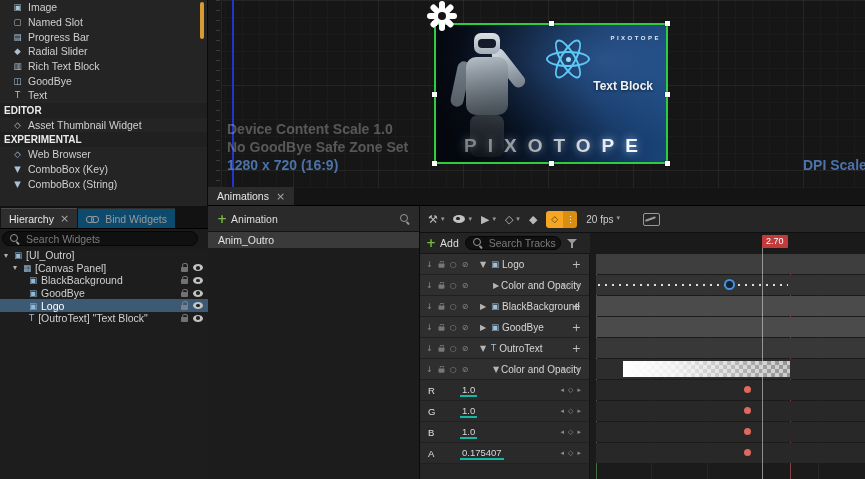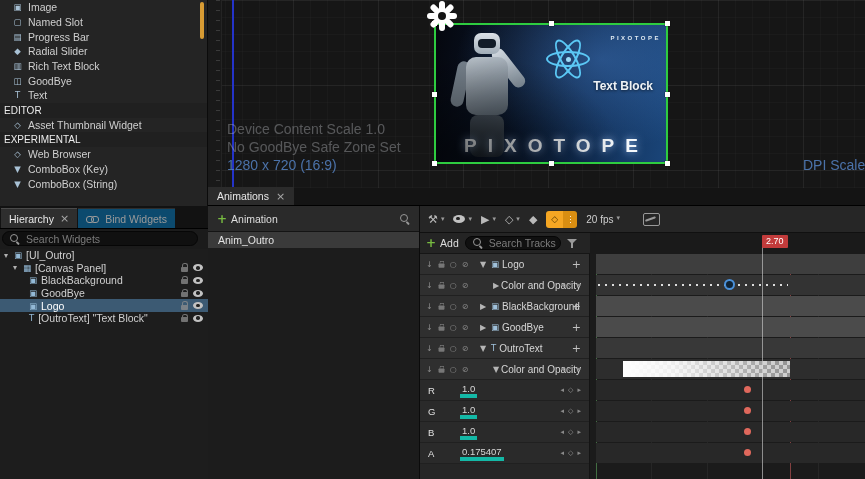--- a/index.html
+++ b/index.html
@@ -2,21 +2,21 @@
 <html><head>
 <meta charset="utf-8">
 <style>
   html,body{margin:0;padding:0;background:#000}
   .app{position:relative;width:865px;height:479px;background:#1b1b1b;overflow:hidden;
        font-family:"Liberation Sans",sans-serif;color:#c8c8c8;font-size:11px}
 
   
   .palette{position:absolute;left:0;top:0;width:207px;height:206px;background:#242424;border-right:1px solid #0b0b0b}
   .p-row{height:14.7px;display:flex;align-items:center;gap:5px;padding-left:12px;font-size:10.5px;color:#cfcfcf}
-  .p-head{height:14.7px;display:flex;align-items:center;padding-left:4px;font-size:10px;font-weight:normal;color:#ececec;background:#202020}
+  .p-head{height:14.7px;display:flex;align-items:center;padding-left:4px;font-size:10px;font-weight:bold;color:#ececec;background:#202020}
   .p-ico{width:11px;text-align:center;font-size:8.5px;color:#a9c2d6;font-family:"DejaVu Sans",sans-serif}
   .pal-scroll{position:absolute;left:200px;top:2px;width:4px;height:37px;background:#D79B33;border-radius:2px}
 
   
   .ltabs{position:absolute;left:0;top:206px;width:208px;height:23px;background:#121212;display:flex;align-items:flex-end;gap:1px;padding-left:1px;box-sizing:border-box;border-bottom:1px solid #000}
   .tab{height:19px;display:flex;align-items:center;gap:6px;padding:0 8px;font-size:10.5px;cursor:default}
   .tab.active{background:#2e2e2e;color:#e8e8e8;border-top:1px solid #4a4a4a}
   .tab.inactive{background:#1f1f1f;color:#9a9a9a}
   .close{font-size:11px;color:#a8a8a8;font-family:"DejaVu Sans",sans-serif}
   .chain{position:relative;width:13px;height:8px;display:inline-block}
@@ -47,21 +47,21 @@
   .grid{position:absolute;inset:0;background-image:
     linear-gradient(rgba(255,255,255,0.045) 1px,transparent 1px),
     linear-gradient(90deg,rgba(255,255,255,0.045) 1px,transparent 1px),
     linear-gradient(rgba(255,255,255,0.02) 1px,transparent 1px),
     linear-gradient(90deg,rgba(255,255,255,0.02) 1px,transparent 1px);
     background-size:85px 85px,85px 85px,17px 17px,17px 17px}
   .vruler{position:absolute;left:0;top:0;width:13px;height:100%;background:#191919;border-right:1px solid #242424}
   .vruler::after{content:"";position:absolute;right:1px;top:0;width:4px;height:100%;
     background:repeating-linear-gradient(180deg,#3a3a3a 0 1px,transparent 1px 10px)}
   .guide-v{position:absolute;left:24px;top:0;width:2px;height:100%;background:#2433C8}
-  .ov{position:absolute;font-weight:normal;font-size:14px;white-space:nowrap}
+  .ov{position:absolute;font-weight:bold;font-size:14px;white-space:nowrap}
   .ov1{left:19px;top:121px;color:rgba(205,210,215,0.35)}
   .ov2{left:19px;top:139px;color:rgba(205,210,215,0.35)}
   .res{left:19px;top:157px;color:rgba(85,130,195,0.85)}
   .dpi{left:595px;top:157px;color:rgba(85,130,195,0.85)}
 
   .burst{position:absolute;left:219px;top:1px;width:30px;height:30px;z-index:5}
   .burst i{position:absolute;left:12px;top:0;width:6px;height:30px;background:#fff;border-radius:3px;transform-origin:center}
   .burst i:nth-child(2){transform:rotate(45deg)}
   .burst i:nth-child(3){transform:rotate(90deg)}
   .burst i:nth-child(4){transform:rotate(135deg)}
@@ -138,21 +138,21 @@
   .lock.sm{transform:scale(.85)}
   .exp{width:10px;font-size:8px;color:#b5b5b5;text-align:center;font-family:"DejaVu Sans",sans-serif;flex:none}
   .exp.indent{margin-left:13px}
   .wico{font-size:8.5px;color:#9fc0da;margin:0 3px;font-family:"DejaVu Sans",sans-serif;flex:none}
   .n-label{color:#d6d6d6;font-size:10px;white-space:nowrap}
   .n-right{position:absolute;right:8px;display:flex;gap:5px;align-items:center}
   .trio{display:flex;gap:4px;align-items:center}
   .trio .ci{font-size:7px}
   .plus-gray{color:#c0c0c0;font-size:11px;font-family:"DejaVu Sans",sans-serif}
   .ch-name{padding-left:8px;width:32px;font-size:9.5px;color:#e0e0e0;flex:none}
-  .ch-val{font-size:9.5px;color:#d8d8d8;border-bottom:4px solid #14b8a6;padding:0 2px}
+  .ch-val{font-size:9.5px;color:#d8d8d8;border-bottom:2px solid #14b8a6;padding:0 2px}
 
   .timeline{position:absolute;left:170px;top:27px;width:275px;height:246px;background:#1a1a1a}
   .ruler{position:absolute;left:0;top:0;width:100%;height:21px;background:#222;border-bottom:1px solid #0f0f0f;
     background-image:repeating-linear-gradient(90deg,#3c3c3c 0 1px,transparent 1px 13.8px);
     background-position:6px bottom;background-size:100% 5px;background-repeat:repeat-x}
   .tk{position:absolute;top:5px;font-size:8.5px;color:#8f8f8f}
   .tk0{left:9px}.tk1{left:64px}.tk2{left:120px}.tk3{left:231px}
   .lanes{position:absolute;left:0;top:21px;width:100%;height:225px;background:#1b1b1b}
   .lane{position:absolute;left:6px;width:269px;height:20px}
   .l1{top:0;background:#3e3e3e}.l2{top:21px;background:#333}

